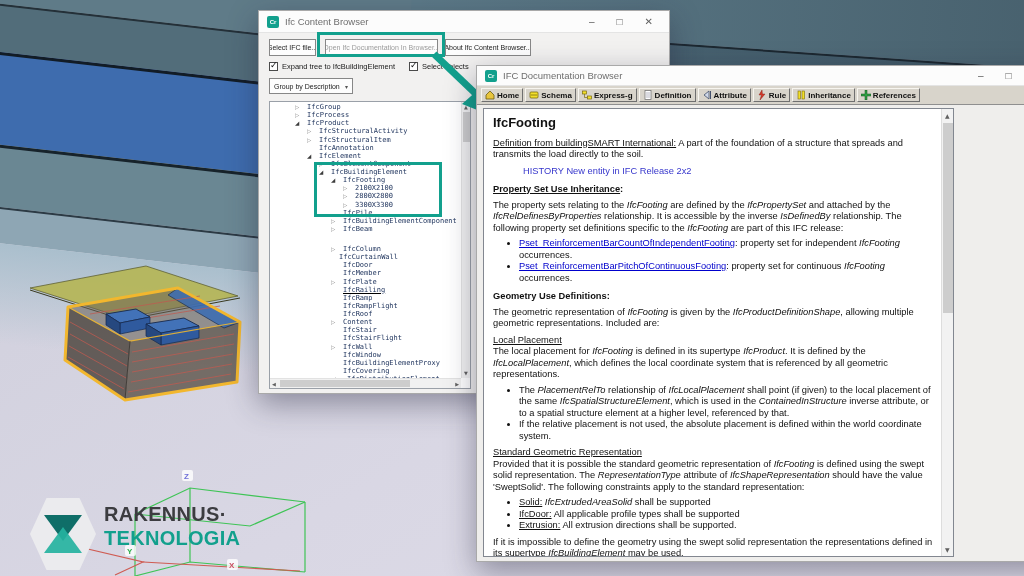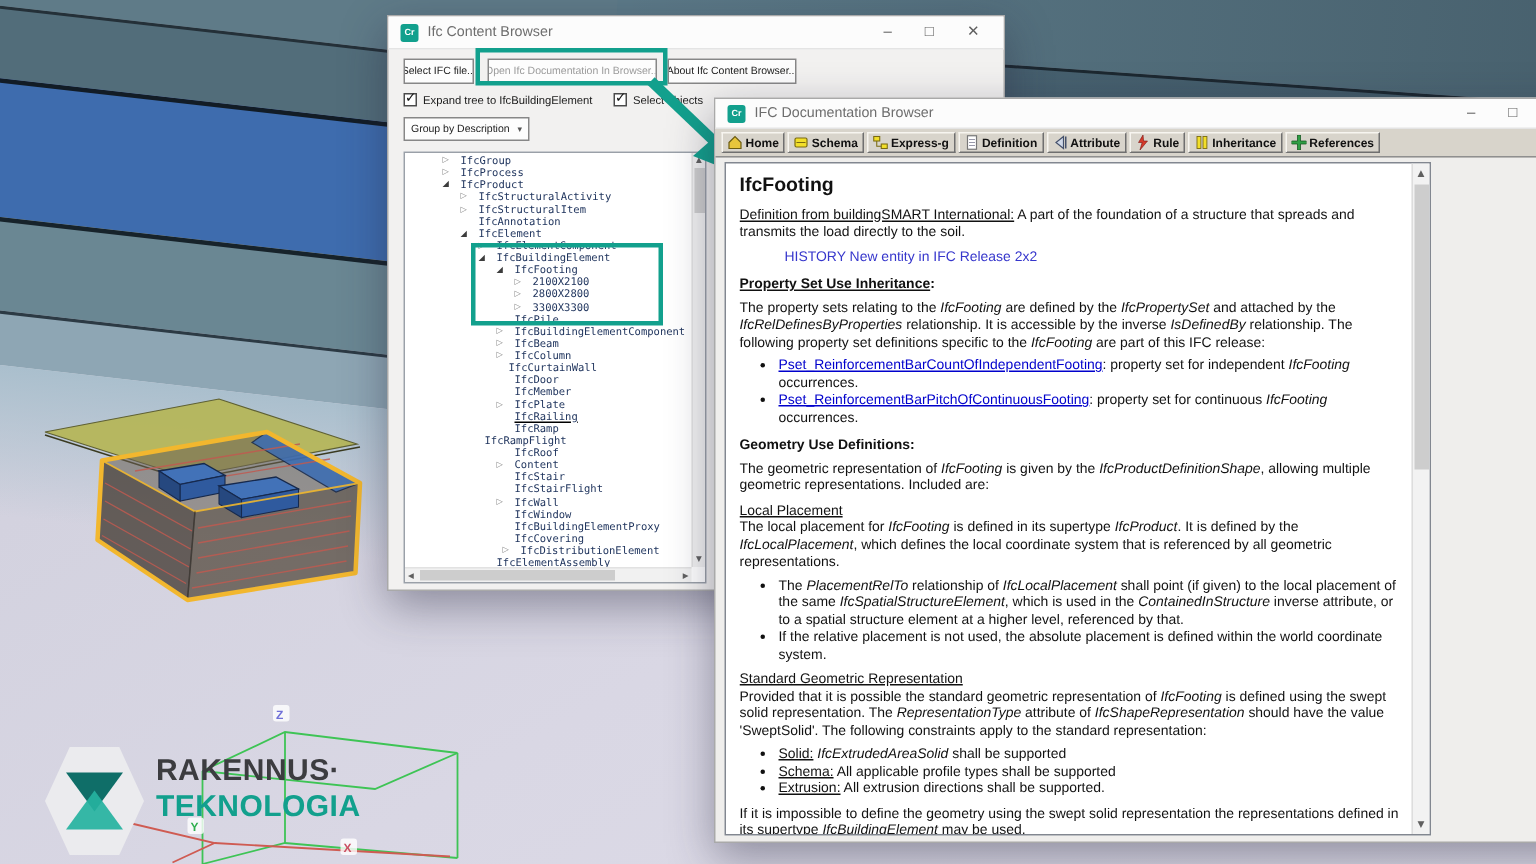--- a/index.html
+++ b/index.html
@@ -312,21 +312,21 @@
           <span class="tree-label">IfcPile</span>
         </div>
         <div class="tree-row" style="padding-left: 61px;">
           <span class="tree-arrow collapsed">▷</span>
           <span class="tree-label">IfcBuildingElementComponent</span>
         </div>
         <div class="tree-row" style="padding-left: 61px;">
           <span class="tree-arrow collapsed">▷</span>
           <span class="tree-label">IfcBeam</span>
         </div>
-        <div class="tree-row" style="padding-left: 61px;">
+        <div class="tree-row" style="padding-left: 61px; margin-top: 12px;">
           <span class="tree-arrow collapsed">▷</span>
           <span class="tree-label">IfcColumn</span>
         </div>
         <div class="tree-row" style="padding-left: 57px;">
           <span class="tree-arrow none"></span>
           <span class="tree-label">IfcCurtainWall</span>
         </div>
         <div class="tree-row" style="padding-left: 61px;">
           <span class="tree-arrow none"></span>
           <span class="tree-label">IfcDoor</span>
@@ -340,21 +340,21 @@
           <span class="tree-label">IfcPlate</span>
         </div>
         <div class="tree-row" style="padding-left: 61px; text-decoration: underline;">
           <span class="tree-arrow none"></span>
           <span class="tree-label">IfcRailing</span>
         </div>
         <div class="tree-row" style="padding-left: 61px;">
           <span class="tree-arrow none"></span>
           <span class="tree-label">IfcRamp</span>
         </div>
-        <div class="tree-row" style="padding-left: 41px; align-items: center;">
+        <div class="tree-row" style="padding-left: 61px; align-items: center;">
           <span class="tree-arrow none"></span>
           <span class="tree-label">IfcRampFlight</span>
         </div>
         <div class="tree-row" style="padding-left: 61px;">
           <span class="tree-arrow none"></span>
           <span class="tree-label">IfcRoof</span>
         </div>
         <div class="tree-row" style="padding-left: 61px;">
           <span class="tree-arrow collapsed">▷</span>
           <span class="tree-label">Content</span>
@@ -497,21 +497,21 @@
         <div class="doc-label"><span class="s-u">Local Placement</span></div>
         <div class="doc-p0"><span>The local placement for </span><span class="s-i">IfcFooting</span><span> is defined in its supertype </span><span class="s-i">IfcProduct</span><span>. It is defined by the </span><span class="s-i">IfcLocalPlacement</span><span>, which defines the local coordinate system that is referenced by all geometric representations.</span></div>
         <ul class="doc-ul">
           <li><span>The </span><span class="s-i">PlacementRelTo</span><span> relationship of </span><span class="s-i">IfcLocalPlacement</span><span> shall point (if given) to the local placement of the same </span><span class="s-i">IfcSpatialStructureElement</span><span>, which is used in the </span><span class="s-i">ContainedInStructure</span><span> inverse attribute, or to a spatial structure element at a higher level, referenced by that.</span></li>
           <li><span>If the relative placement is not used, the absolute placement is defined within the world coordinate system.</span></li>
         </ul>
         <div class="doc-label"><span class="s-u">Standard Geometric Representation</span></div>
         <div class="doc-p0"><span>Provided that it is possible the standard geometric representation of </span><span class="s-i">IfcFooting</span><span> is defined using the swept solid representation. The </span><span class="s-i">RepresentationType</span><span> attribute of </span><span class="s-i">IfcShapeRepresentation</span><span> should have the value 'SweptSolid'. The following constraints apply to the standard representation:</span></div>
         <ul class="doc-ul">
           <li><span class="s-u">Solid:</span><span> </span><span class="s-i">IfcExtrudedAreaSolid</span><span> shall be supported</span></li>
-          <li><span class="s-u">Schema:</span><span> All applicable profile types shall be supported</span></li>
+          <li><span class="s-u">IfcDoor:</span><span> All applicable profile types shall be supported</span></li>
           <li><span class="s-u">Extrusion:</span><span> All extrusion directions shall be supported.</span></li>
         </ul>
         <div class="doc-p"><span>If it is impossible to define the geometry using the swept solid representation the representations defined in its supertype </span><span class="s-i">IfcBuildingElement</span><span> may be used.</span></div>
       </div>
     <div class="doc-scroll">
       <span class="sb-arrow" style="top:3px;">▲</span>
       <div class="vsb-thumb"></div>
       <span class="sb-arrow" style="bottom:3px;">▼</span>
     </div>
   </div>

